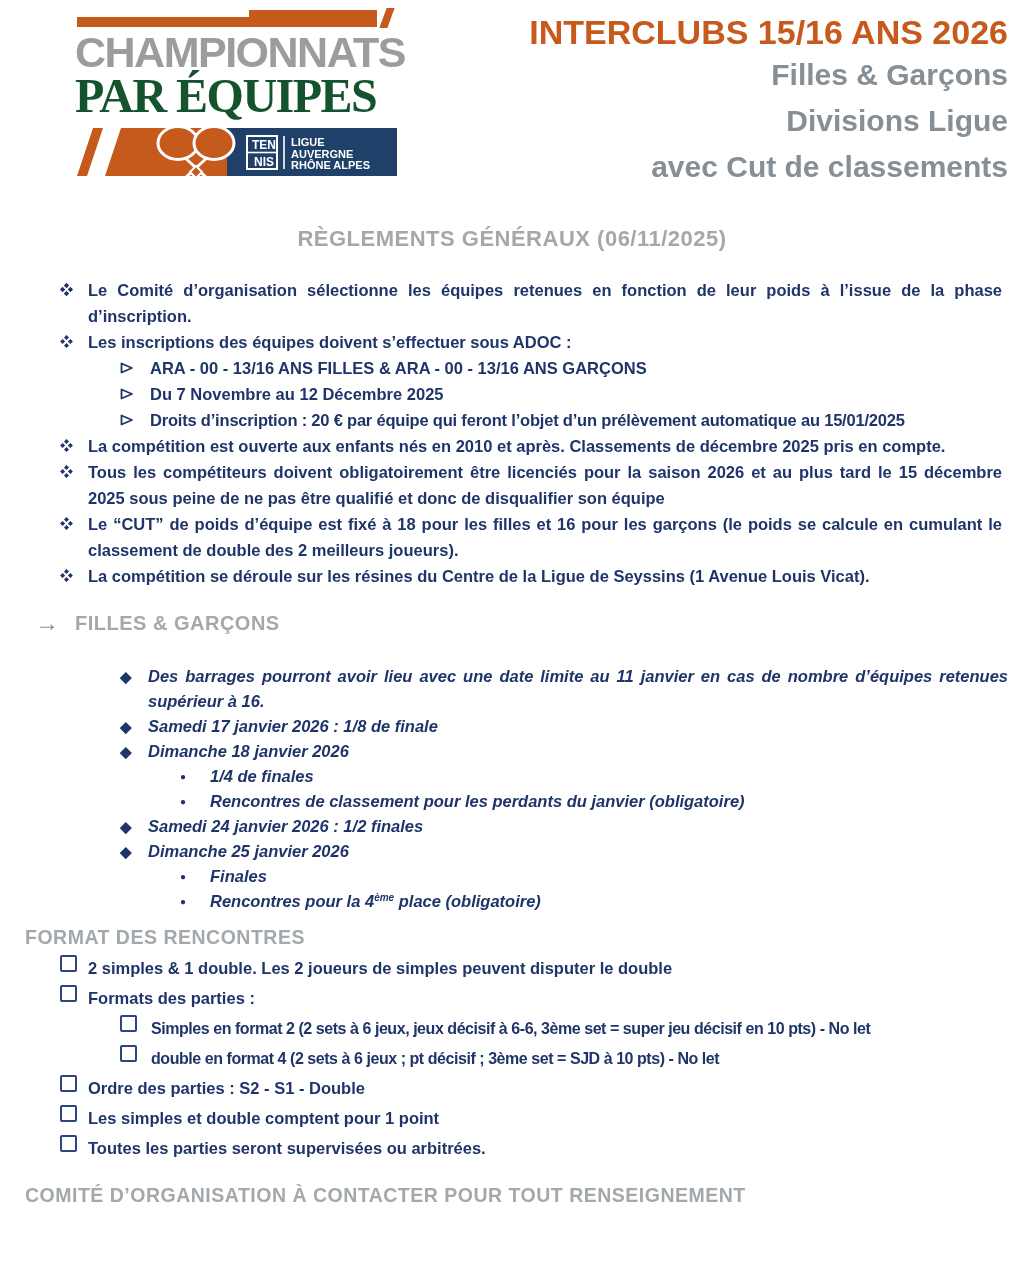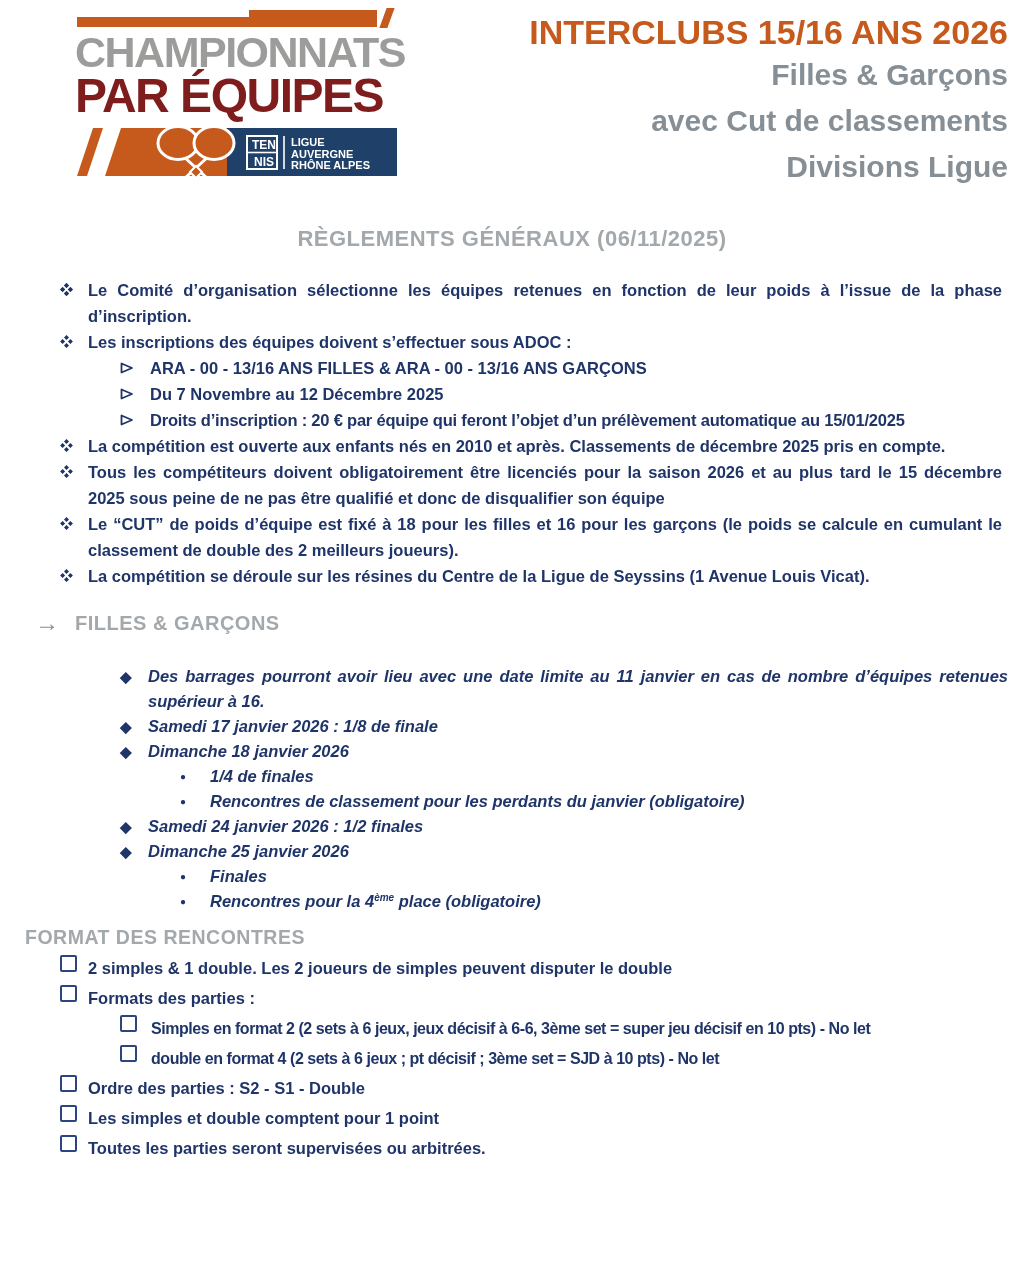--- a/index.html
+++ b/index.html
@@ -7,21 +7,21 @@
   .page{position:relative;width:1024px;height:1224px;background:#fff;}
 
   
   .header{position:relative;height:200px;}
   .logo{position:absolute;left:75px;top:8px;width:322px;}
   .logo-bar{position:relative;height:20px;width:322px;}
   .logo-bar .thin{position:absolute;left:2px;top:9px;width:172px;height:10px;background:#C65A1C;}
   .logo-bar .thick{position:absolute;left:174px;top:2px;width:128px;height:17px;background:#C65A1C;}
   .logo-bar .slash{position:absolute;left:308px;top:0px;width:8px;height:20px;background:#C65A1C;transform:skewX(-20deg);}
   .logo-line1{font-size:43px;line-height:46px;letter-spacing:-1.5px;color:#9C9C9B;margin-top:1px;}
-  .logo-line2{font-size:48px;line-height:48px;letter-spacing:-1.5px;color:#7f1d1d;margin-top:-3px;}
+  .logo-line2{font-size:48px;line-height:48px;letter-spacing:-1.5px;color:#14532d;margin-top:-3px;font-family:Liberation Serif, serif;}
   .logo-bottom{margin-top:4px;}
 
   .title-block{position:absolute;right:16px;top:12px;text-align:right;}
   .title-main{color:#C65A1C;font-size:34px;line-height:40px;letter-spacing:0px;margin:0;}
   .title-sub{color:#868F96;font-size:30px;line-height:46px;margin:0;}
 
   
   .rules-title{color:#A3A8AC;font-size:22px;letter-spacing:0.5px;text-align:center;margin:26px 0 0 0;}
   .sec-head{color:#A3A8AC;font-size:20px;letter-spacing:0.5px;}
   .fg-head{margin:20px 0 0 35px;display:flex;align-items:center;gap:16px;}
@@ -93,22 +93,22 @@
             <text x="216" y="33.5" fill="#ffffff" font-size="11" font-weight="bold" font-family="Liberation Sans, sans-serif">AUVERGNE</text>
             <text x="216" y="45" fill="#ffffff" font-size="11" font-weight="bold" font-family="Liberation Sans, sans-serif">RHÔNE ALPES</text>
           </g>
         </svg>
       </div>
     </div>
 
     <div class="title-block">
       <div class="title-main">INTERCLUBS 15/16 ANS 2026</div>
       <div class="title-sub">Filles &amp; Garçons</div>
+      <div class="title-sub">Divisions Ligue</div>
       <div class="title-sub">avec Cut de classements</div>
-      <div class="title-sub">Divisions Ligue</div>
     </div>
   </div>
 
   <div class="rules-title">RÈGLEMENTS GÉNÉRAUX (06/11/2025)</div>
 
   <div class="rules-list" style="margin-top:25px;">
 
     <div class="li l1">
       <span class="marker mk-svg">
         <svg width="13" height="13" viewBox="0 0 13 13">
@@ -269,14 +269,15 @@
     <div class="li cli c1">
       <span class="marker checkbox"></span>
       <span class="cb-text">Les simples et double comptent pour 1 point</span>
     </div>
     <div class="li cli c1">
       <span class="marker checkbox"></span>
       <span class="cb-text">Toutes les parties seront supervisées ou arbitrées.</span>
     </div>
   </div>
 
+  <div class="sec-head contact-head">COMITÉ D’ORGANISATION À CONTACTER POUR TOUT RENSEIGNEMENT</div>
 
 </div>
 
 </body></html>

